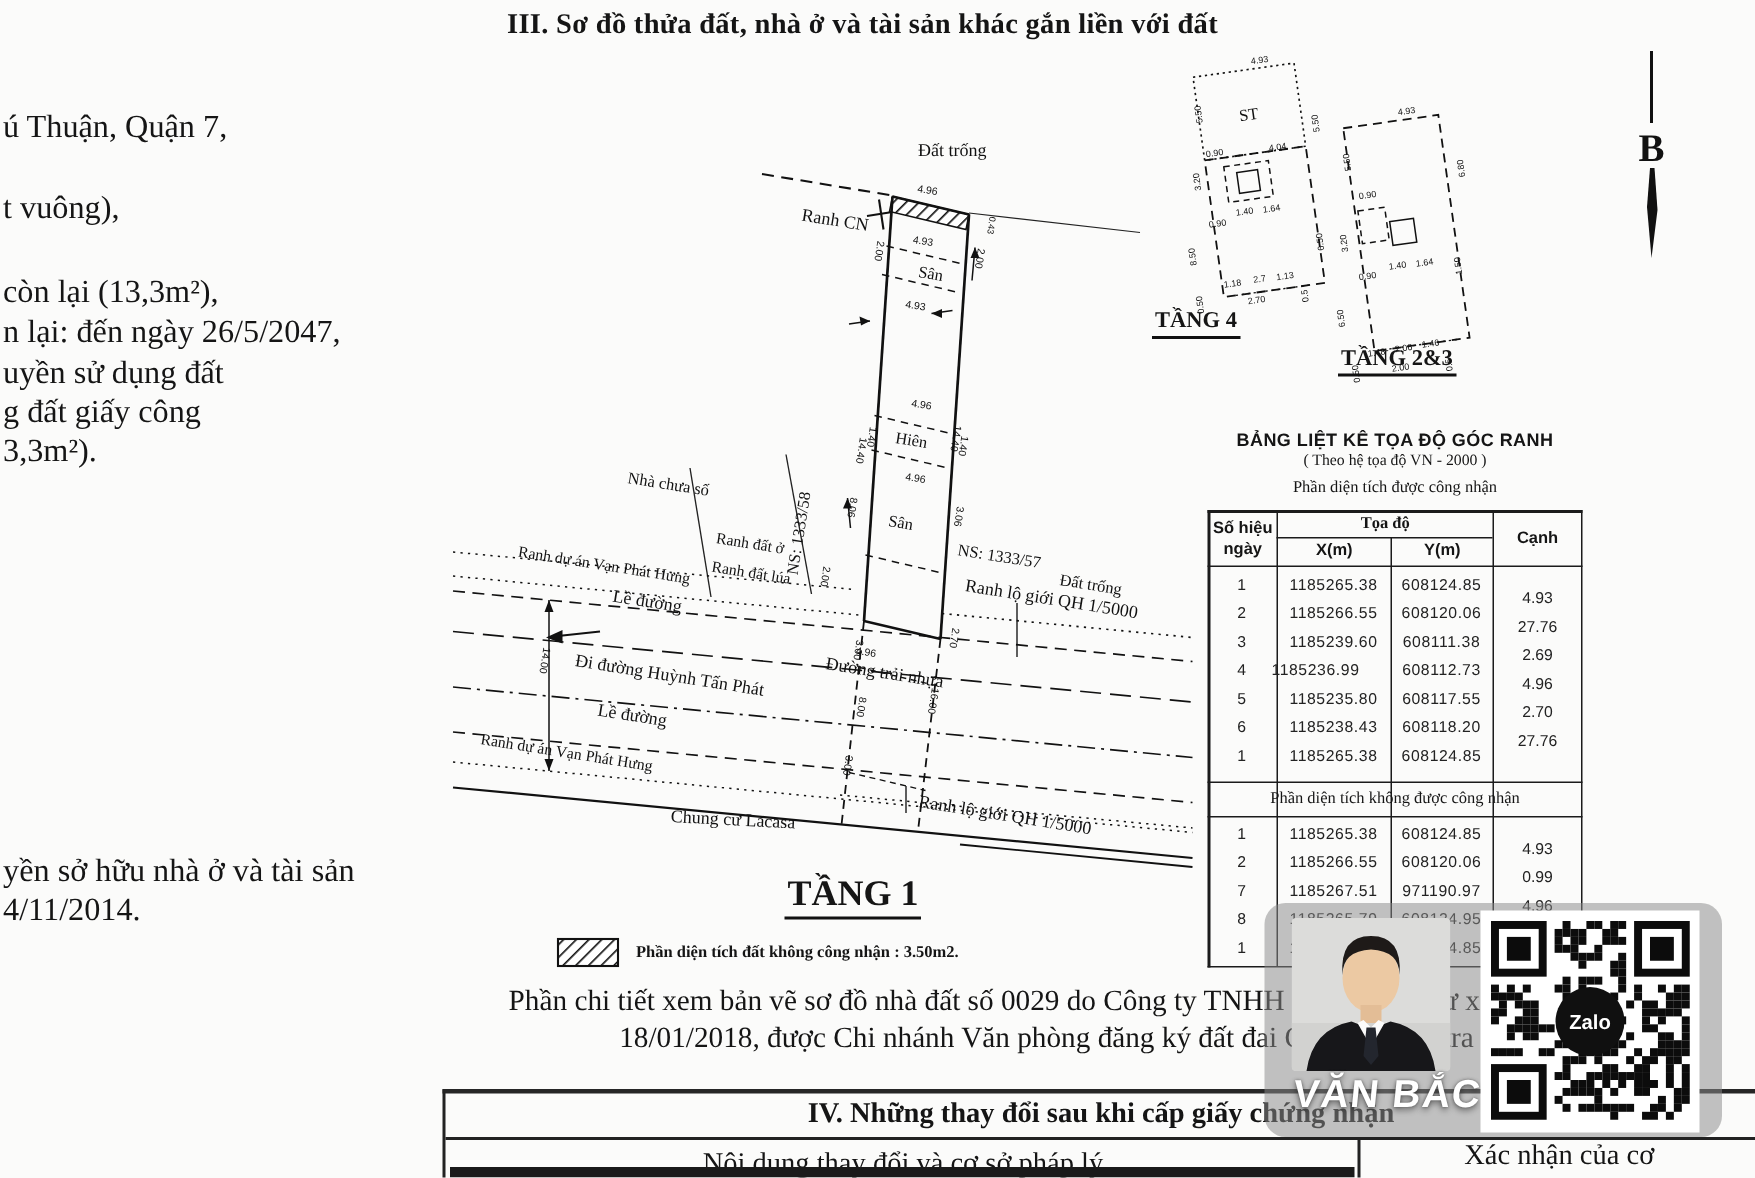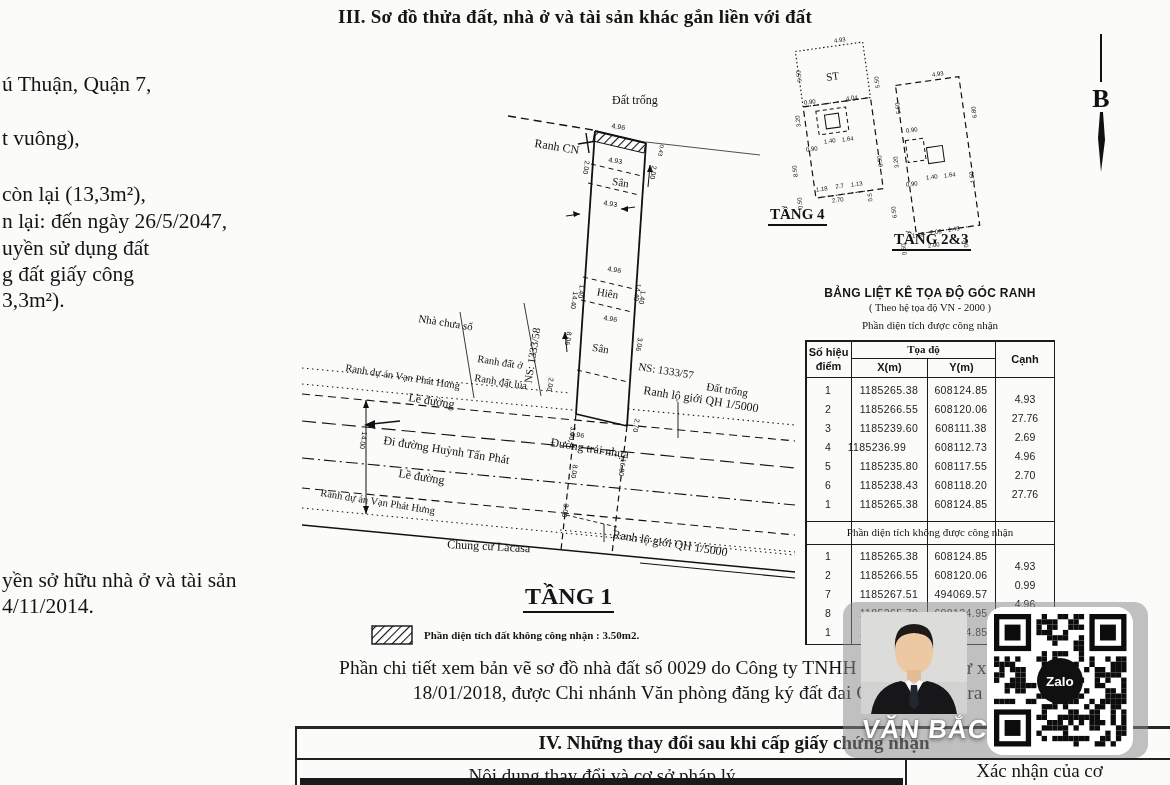--- a/index.html
+++ b/index.html
@@ -34,21 +34,21 @@
   #sec4-col1{left:40px;top:36px;width:530px;text-align:center;font-size:19px;}
   #sec4-col2{left:615px;top:31px;width:255px;text-align:center;font-size:19px;}
   #bottom-bar{left:300px;top:778px;width:603px;height:7px;background:#1a1a1a;}
   
   #overlay{left:843px;top:602px;width:305px;height:156px;background:rgba(138,138,138,.52);
            border-radius:14px;z-index:10;}
   #photo{left:18px;top:10px;width:106px;height:102px;border-radius:3px;overflow:hidden;}
   #wm-name{left:2px;top:112px;width:160px;text-align:center;color:#fff;font-family:"Liberation Sans",sans-serif;
            font-weight:bold;font-size:26px;letter-spacing:1px;transform:skewX(-6deg);
            text-shadow:0 2px 4px rgba(0,0,0,.45), 0 0 2px rgba(90,90,90,.8);white-space:nowrap;}
-  #qr{left:144px;top:5px;width:146px;height:148px;background:#fff;border-radius:16px;}
+  #qr{left:144px;top:5px;width:146px;height:148px;background:#fff;border-radius:0;}
   #zalo-badge{left:50px;top:51px;width:46px;height:46px;border-radius:50%;background:#101010;color:#fff;
               font-family:"Liberation Sans",sans-serif;font-weight:bold;font-size:13.5px;
               display:flex;align-items:center;justify-content:center;}
 </style>
 </head>
 <body>
 
 <svg id="plan" class="abs" style="left:0;top:0;z-index:1;" width="1170" height="785" viewBox="0 0 1170 785">
   <defs>
     <pattern id="hatch" width="6" height="6" patternUnits="userSpaceOnUse" patternTransform="rotate(45)">
@@ -248,21 +248,21 @@
   <div class="tline" style="left:805px;top:521px;width:250px;height:1.2px;"></div>
   <div class="tline" style="left:805px;top:544px;width:250px;height:1.2px;"></div>
   <div class="tline" style="left:805px;top:644px;width:250px;height:1.4px;"></div>
   <div class="tline" style="left:805px;top:340px;width:1.6px;height:305px;"></div>
   <div class="tline" style="left:851px;top:340px;width:1.2px;height:304px;"></div>
   <div class="tline" style="left:927px;top:358px;width:1.2px;height:287px;"></div>
   <div class="tline" style="left:995px;top:340px;width:1.2px;height:304px;"></div>
   <div class="tline" style="left:1053.6px;top:340px;width:1.6px;height:305px;"></div>
 
   <div class="thead" style="left:806px;top:346px;width:45px;">Số hiệu</div>
-  <div class="thead" style="left:806px;top:360px;width:45px;">điểm</div>
+  <div class="thead" style="left:806px;top:360px;width:45px;">ngày</div>
   <div class="thead" style="left:852px;top:343px;width:143px;font-family:Liberation Serif, serif;">Tọa độ</div>
   <div class="thead" style="left:852px;top:361px;width:75px;">X(m)</div>
   <div class="thead" style="left:928px;top:361px;width:67px;">Y(m)</div>
   <div class="thead" style="left:996px;top:353px;width:58px;">Cạnh</div>
 
   <div class="ttitle serif" style="left:805px;top:526px;width:250px;font-size:11px;">Phần diện tích không được công nhận</div>
   <div id="trows">
       <div class="trow" style="left: 805px; top: 381px; width: 250px;">
         <span style="left: 1px; width: 44px;">1</span>
         <span style="left: 47px; width: 74px;">1185265.38</span>
@@ -310,21 +310,21 @@
         <span style="left: 123px; width: 66px;">608124.85</span>
       </div>
       <div class="trow" style="left: 805px; top: 566px; width: 250px;">
         <span style="left: 1px; width: 44px;">2</span>
         <span style="left: 47px; width: 74px;">1185266.55</span>
         <span style="left: 123px; width: 66px;">608120.06</span>
       </div>
       <div class="trow" style="left: 805px; top: 585px; width: 250px;">
         <span style="left: 1px; width: 44px;">7</span>
         <span style="left: 47px; width: 74px;">1185267.51</span>
-        <span style="left: 123px; width: 66px;">494069.57</span>
+        <span style="left: 123px; width: 66px;">971190.97</span>
       </div>
       <div class="trow" style="left: 805px; top: 604px; width: 250px;">
         <span style="left: 1px; width: 44px;">8</span>
         <span style="left: 47px; width: 74px;">1185265.79</span>
         <span style="left: 123px; width: 66px;">608124.95</span>
       </div>
       <div class="trow" style="left: 805px; top: 623px; width: 250px;">
         <span style="left: 1px; width: 44px;">1</span>
         <span style="left: 47px; width: 74px;">1185265.38</span>
         <span style="left: 123px; width: 66px;">608124.85</span>

